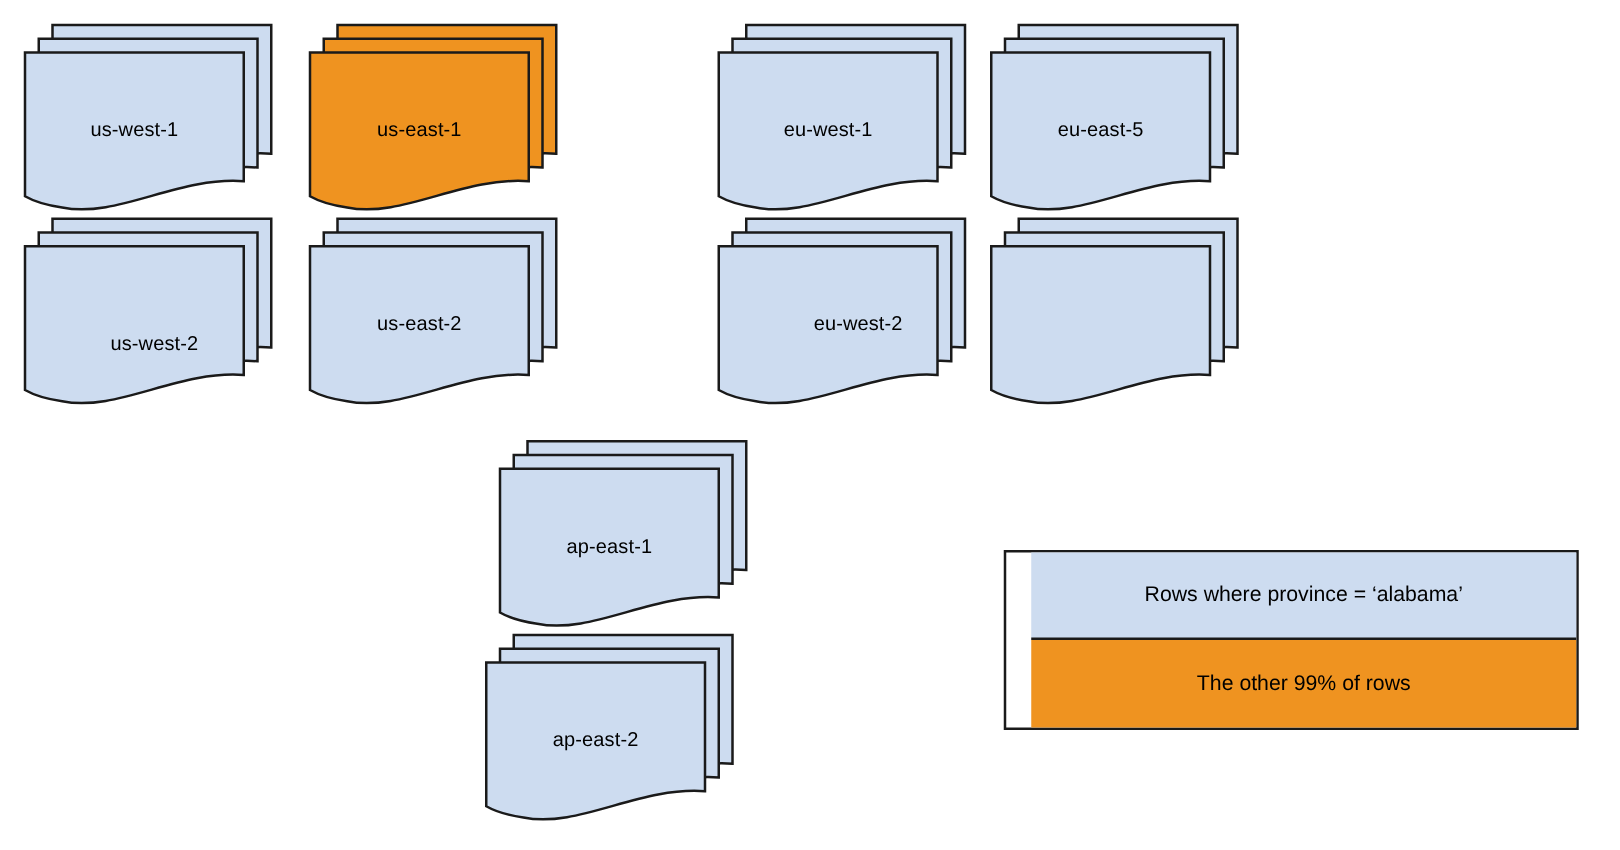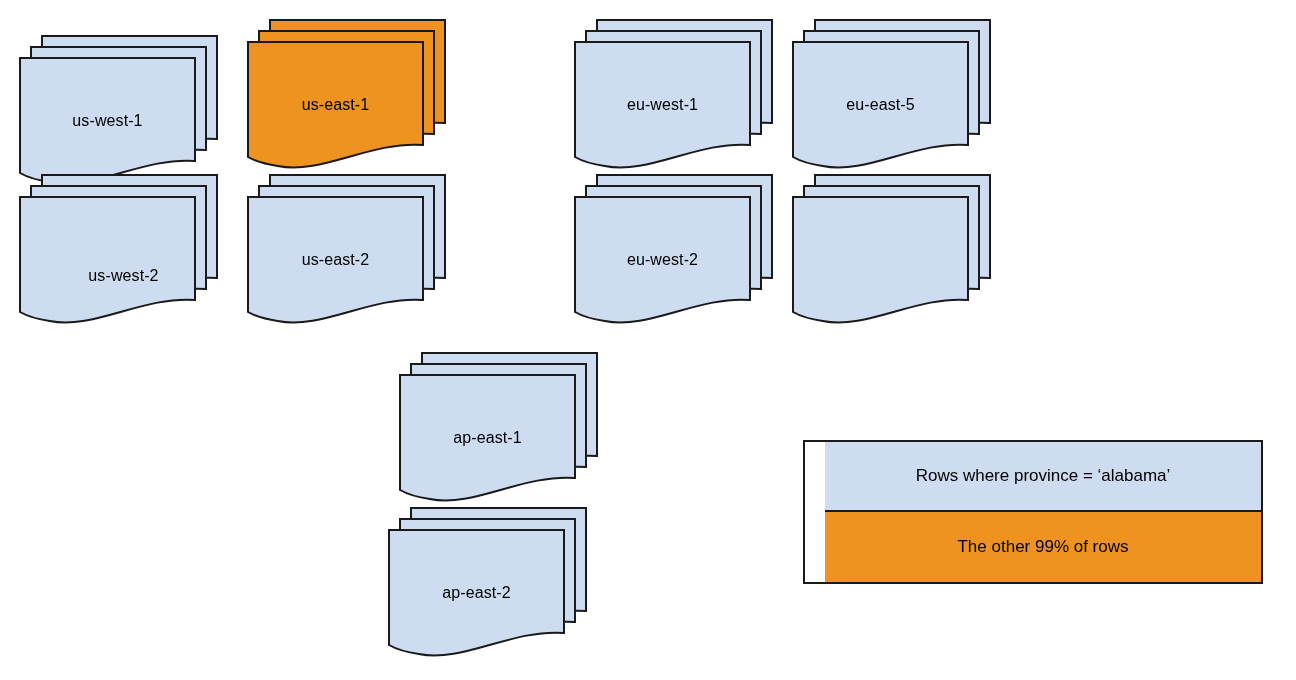--- a/index.html
+++ b/index.html
@@ -70,21 +70,21 @@
     box-sizing: border-box;
   }
   .legend-row.top {
     border-bottom: 2px solid #1a1a1a;
   }
 </style>
 </head>
 <body>
 
 <div id="canvas">
-    <div class="doc-stack" style="left: 20px; top: 20px; margin-top: 16px;">
+    <div class="doc-stack" style="left: 20px; top: 20px;">
       <svg width="203" height="159">
         <path d="M 0 0 L 175 0 L 175 103 C 122.49999999999999 99, 73.5 133, 29.750000000000004 124 C 15.75 122, 5.25 118, 0 115 Z" transform="translate(22,0)" fill="#cddcf0" stroke="#1a1a1a" stroke-width="2" stroke-linejoin="miter"></path>
         <path d="M 0 0 L 175 0 L 175 103 C 122.49999999999999 99, 73.5 133, 29.750000000000004 124 C 15.75 122, 5.25 118, 0 115 Z" transform="translate(11,11)" fill="#cddcf0" stroke="#1a1a1a" stroke-width="2" stroke-linejoin="miter"></path>
         <path d="M 0 0 L 175 0 L 175 103 C 122.49999999999999 99, 73.5 133, 29.750000000000004 124 C 15.75 122, 5.25 118, 0 115 Z" transform="translate(0,22)" fill="#cddcf0" stroke="#1a1a1a" stroke-width="2" stroke-linejoin="miter"></path>
       </svg>
       <div class="doc-label" style="top: 22px;">us-west-1</div>
     </div>
     <div class="doc-stack" style="left: 20px; top: 175px;">
       <svg width="203" height="159">
         <path d="M 0 0 L 175 0 L 175 103 C 122.49999999999999 99, 73.5 133, 29.750000000000004 124 C 15.75 122, 5.25 118, 0 115 Z" transform="translate(22,0)" fill="#cddcf0" stroke="#1a1a1a" stroke-width="2" stroke-linejoin="miter"></path>
@@ -116,21 +116,21 @@
         <path d="M 0 0 L 175 0 L 175 103 C 122.49999999999999 99, 73.5 133, 29.750000000000004 124 C 15.75 122, 5.25 118, 0 115 Z" transform="translate(0,22)" fill="#cddcf0" stroke="#1a1a1a" stroke-width="2" stroke-linejoin="miter"></path>
       </svg>
       <div class="doc-label" style="top: 22px;">eu-west-1</div>
     </div>
     <div class="doc-stack" style="left: 575px; top: 175px;">
       <svg width="203" height="159">
         <path d="M 0 0 L 175 0 L 175 103 C 122.49999999999999 99, 73.5 133, 29.750000000000004 124 C 15.75 122, 5.25 118, 0 115 Z" transform="translate(22,0)" fill="#cddcf0" stroke="#1a1a1a" stroke-width="2" stroke-linejoin="miter"></path>
         <path d="M 0 0 L 175 0 L 175 103 C 122.49999999999999 99, 73.5 133, 29.750000000000004 124 C 15.75 122, 5.25 118, 0 115 Z" transform="translate(11,11)" fill="#cddcf0" stroke="#1a1a1a" stroke-width="2" stroke-linejoin="miter"></path>
         <path d="M 0 0 L 175 0 L 175 103 C 122.49999999999999 99, 73.5 133, 29.750000000000004 124 C 15.75 122, 5.25 118, 0 115 Z" transform="translate(0,22)" fill="#cddcf0" stroke="#1a1a1a" stroke-width="2" stroke-linejoin="miter"></path>
       </svg>
-      <div class="doc-label" style="top: 22px;">eu-west-2</div>
+      <div class="doc-label" style="top: 22px; padding-left: 24px;">eu-west-2</div>
     </div>
     <div class="doc-stack" style="left: 793px; top: 20px;">
       <svg width="203" height="159">
         <path d="M 0 0 L 175 0 L 175 103 C 122.49999999999999 99, 73.5 133, 29.750000000000004 124 C 15.75 122, 5.25 118, 0 115 Z" transform="translate(22,0)" fill="#cddcf0" stroke="#1a1a1a" stroke-width="2" stroke-linejoin="miter"></path>
         <path d="M 0 0 L 175 0 L 175 103 C 122.49999999999999 99, 73.5 133, 29.750000000000004 124 C 15.75 122, 5.25 118, 0 115 Z" transform="translate(11,11)" fill="#cddcf0" stroke="#1a1a1a" stroke-width="2" stroke-linejoin="miter"></path>
         <path d="M 0 0 L 175 0 L 175 103 C 122.49999999999999 99, 73.5 133, 29.750000000000004 124 C 15.75 122, 5.25 118, 0 115 Z" transform="translate(0,22)" fill="#cddcf0" stroke="#1a1a1a" stroke-width="2" stroke-linejoin="miter"></path>
       </svg>
       <div class="doc-label" style="top: 22px;">eu-east-5</div>
     </div>
     <div class="doc-stack" style="left: 793px; top: 175px;">

